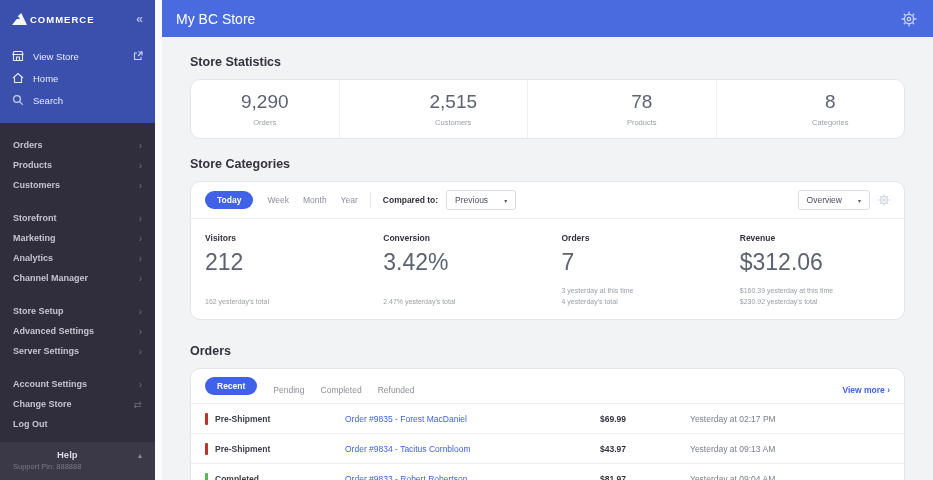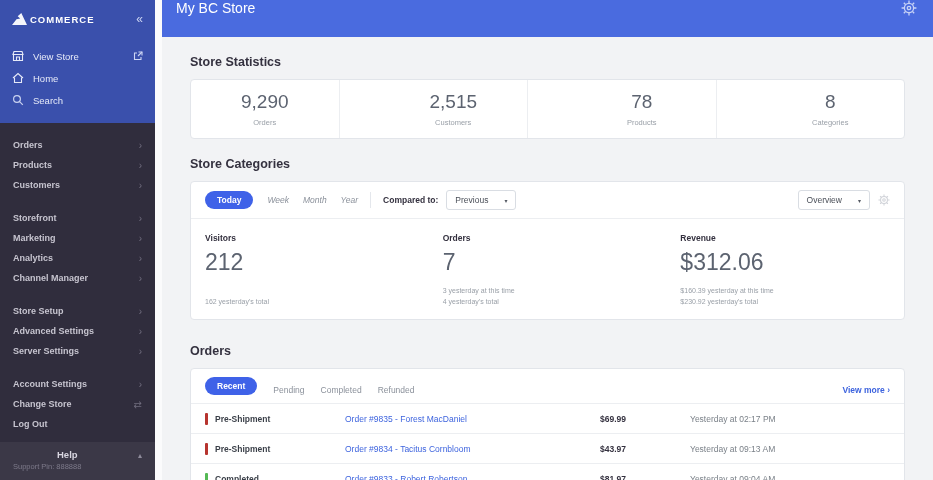--- a/index.html
+++ b/index.html
@@ -26,37 +26,37 @@
   .nav-item { display:flex; align-items:center; justify-content:space-between; padding:4.5px 13px; font-size:9px; font-weight:bold; color:#c6c4cf; cursor:pointer; }
   .nav-chevron { color:#6f6c7d; font-size:10px; font-weight:normal; }
   .nav-gap { height:13px; }
   .sidebar-help { background:#3b3847; padding:7px 13px 9px; display:flex; align-items:flex-start; justify-content:space-between; cursor:pointer; }
   .help-label { color:#d8d6e0; font-size:9.5px; font-weight:bold; margin-bottom:2px;padding-left:44px; }
   .help-pin { color:#7d7a8a; font-size:7.5px; }
   .help-chevron { color:#8e8b9a; font-size:8px; margin-top:2px; }
   
   .gap-strip { flex:0 0 7px; background:#fbfbfc; }
   .main { flex:1; display:flex; flex-direction:column; height:480px; }
-  .header { flex:0 0 37px; background:#4a6bdf; color:#fff; display:flex; justify-content:space-between; padding:0 16px 0 14px; }
+  .header { flex:0 0 37px; background:#4a6bdf; color:#fff; display:flex; align-items:center; justify-content:space-between; padding:0 16px 0 14px; }
   .header-title { font-size:14px; }
   .header-gear { cursor:pointer; opacity:.85; }
   .content { flex:1; padding:0 28px; overflow:hidden; }
   .section-heading { font-size:12.5px; font-weight:bold; color:#34313f; margin:18px 0 10px; }
   .section-heading.orders-h { margin-top:24px; }
-  .card { background:#fff; border:1px solid #e2e5ea; border-radius:4px;gap:40px; }
+  .card { background:#fff; border:1px solid #e2e5ea; border-radius:10px;gap:40px; }
   
   .stats-card { display:flex; height:60px; }
   .stat { flex:1; border-right:1px solid #eceef1; display:flex; flex-direction:column; align-items:center; justify-content:center; gap:5px; }
   .stat:last-child { border-right:none; }
   .stat-value { font-size:19px; color:#5c6370; }
   .stat-label { font-size:7.5px; color:#9aa0a8; }
   
   .filter-row { display:flex; align-items:center; padding:8px 14px; border-bottom:1px solid #eceef1; }
   .pill { background:#3f62e8; color:#fff; border-radius:10px; padding:4px 12px; font-size:8.5px; font-weight:bold; cursor:pointer; }
-  .period { font-size:8.5px; color:#8b919b; margin-left:14px; cursor:pointer;font-style:italic; }
+  .period { font-size:8.5px; color:#8b919b; margin-left:14px; cursor:pointer; }
   .vdivider { width:1px; height:16px; background:#e4e7ec; margin:0 12px; }
   .cmp-label { font-size:8.5px; font-weight:bold; color:#34313f; margin-right:8px; }
   .select { border:1px solid #d9dde3; border-radius:3px; padding:4px 8px; font-size:8.5px; color:#4a4f58; display:flex; align-items:center; gap:16px; background:#fff; cursor:pointer; }
   .select .caret { font-size:6px; color:#555a63; }
   .flex-spacer { flex:1; }
   .mini-gear { margin-left:8px; opacity:.55; cursor:pointer; }
   .metrics-row { display:flex; padding:8px 0 12px; }
   .metric { flex:1; padding:0 14px; }
   .metric-label { font-size:8.5px; font-weight:bold; color:#34313f; margin:6px 0; }
   .metric-value { font-size:23px; color:#5c6370; margin-bottom:9px; }
@@ -243,20 +243,26 @@
         </span>
       </div>
       <div class="metrics-row">
         <div class="metric">
           <div class="metric-label">Visitors</div>
           <div class="metric-value">212</div>
           <div class="metric-sub"></div>
           <div class="metric-sub">162 yesterday's total</div>
         </div>
         <div class="metric">
+          <div class="metric-label">Conversion</div>
+          <div class="metric-value">3.42%</div>
+          <div class="metric-sub"></div>
+          <div class="metric-sub">2.47% yesterday's total</div>
+        </div>
+        <div class="metric">
           <div class="metric-label">Orders</div>
           <div class="metric-value">7</div>
           <div class="metric-sub">3 yesterday at this time</div>
           <div class="metric-sub">4 yesterday's total</div>
         </div>
         <div class="metric">
           <div class="metric-label">Revenue</div>
           <div class="metric-value">$312.06</div>
           <div class="metric-sub">$160.39 yesterday at this time</div>
           <div class="metric-sub">$230.92 yesterday's total</div>

